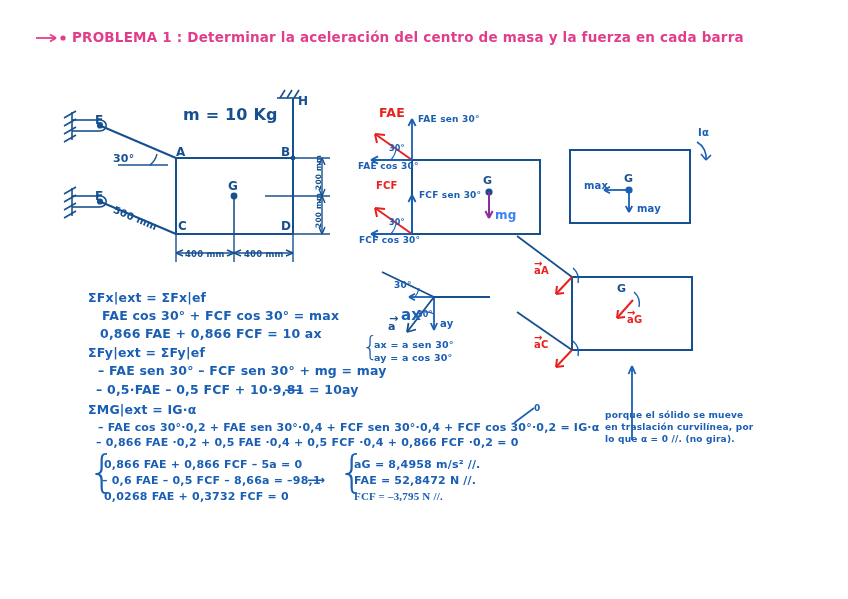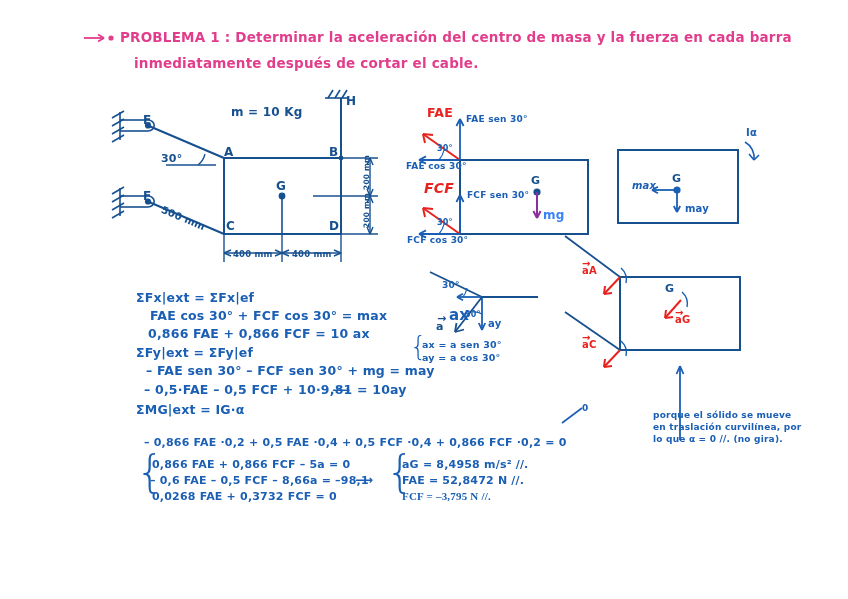--- a/index.html
+++ b/index.html
@@ -1,21 +1,21 @@
 <!DOCTYPE html>
 <html><head>
 <meta charset="utf-8">
 <style>
   html,body{margin:0;padding:0;background:#ffffff;}
   body{
     width:848px;height:599px;position:relative;overflow:hidden;
     font-family:"DejaVu Sans","Liberation Sans",sans-serif;
     color:#1f5fb4;
   }
-  .pg{position:absolute;inset:0;margin-left:48px;}
+  .pg{position:absolute;inset:0;}
   
   .t{position:absolute;white-space:nowrap;font-weight:600;letter-spacing:.2px;}
   .blue{color:#1a5fb4;}
   .darkblue{color:#17508f;}
   .red{color:#e8231f;}
   .pink{color:#e23d8c;}
   .purple{color:#3b82f6;}
   svg{position:absolute;left:0;top:0;overflow:visible;}
   .stroke-b{stroke:#1a5fb4;fill:none;}
   .stroke-db{stroke:#17508f;fill:none;}
@@ -223,50 +223,49 @@
         <path d="M632 366 l-3.5 8 M632 366 l3.5 8"></path>
       </g>
     </g>
 
     <g class="stroke-b" stroke-width="1.6">
       <line x1="514" y1="423" x2="534" y2="408"></line>
     </g>
   </svg>
 
   <div class="t hdr pink" style="left:72px;top:29px;">PROBLEMA 1 : Determinar la aceleración del centro de masa y la fuerza en cada barra</div>
-  <div class="t hdr pink" style="left:86px;top:55px;">inmediatamente después de cortar el cable.</div>
-
-  <div class="t lbl darkblue" style="left:183px;top:105px;font-size:12px;">m = 10 Kg</div>
+
+  <div class="t lbl darkblue" style="left:183px;top:105px;font-size:16px;">m = 10 Kg</div>
   <div class="t lbl darkblue" style="left:95px;top:113px;font-size:12px;">E</div>
   <div class="t lbl darkblue" style="left:95px;top:189px;font-size:12px;">F</div>
   <div class="t lbl darkblue" style="left:176px;top:145px;font-size:12px;">A</div>
   <div class="t lbl darkblue" style="left:281px;top:145px;font-size:12px;">B</div>
   <div class="t lbl darkblue" style="left:178px;top:219px;font-size:12px;">C</div>
   <div class="t lbl darkblue" style="left:281px;top:219px;font-size:12px;">D</div>
   <div class="t lbl darkblue" style="left:228px;top:179px;font-size:12px;">G</div>
   <div class="t lbl darkblue" style="left:298px;top:94px;font-size:12px;">H</div>
   <div class="t lbl darkblue" style="left:113px;top:152px;font-size:11px;">30°</div>
   <div class="t lblS darkblue" style="left:116px;top:204px;font-size:10px;transform:rotate(23deg);transform-origin:0 0;">500 mm</div>
   <div class="t lblS darkblue" style="left:185px;top:249px;">400 mm</div>
   <div class="t lblS darkblue" style="left:244px;top:249px;">400 mm</div>
   <div class="t lblXS darkblue rot90" style="left:314px;top:190px;">200 mm</div>
   <div class="t lblXS darkblue rot90" style="left:314px;top:228px;">200 mm</div>
 
   <div class="t red" style="left:379px;top:105px;font-size:12.5px;font-weight:700;">FAE</div>
   <div class="t blue" style="left:418px;top:114px;font-size:9px;font-weight:700;">FAE sen 30°</div>
   <div class="t blue" style="left:358px;top:161px;font-size:9px;font-weight:700;">FAE cos 30°</div>
   <div class="t blue" style="left:389px;top:144px;font-size:8px;font-weight:700;">30°</div>
-  <div class="t red" style="left:376px;top:180px;font-size:14px;font-weight:700;font-style:italic;">FCF</div>
+  <div class="t red" style="left:376px;top:180px;font-size:10px;font-weight:700;">FCF</div>
   <div class="t blue" style="left:419px;top:190px;font-size:9px;font-weight:700;">FCF sen 30°</div>
   <div class="t blue" style="left:359px;top:235px;font-size:9px;font-weight:700;">FCF cos 30°</div>
   <div class="t blue" style="left:389px;top:218px;font-size:8px;font-weight:700;">30°</div>
   <div class="t darkblue" style="left:483px;top:174px;font-size:11px;font-weight:700;">G</div>
   <div class="t purple" style="left:495px;top:208px;font-size:12px;font-weight:700;">mg</div>
 
-  <div class="t blue" style="left:584px;top:180px;font-size:10px;font-weight:700;font-style:italic;">max</div>
+  <div class="t blue" style="left:584px;top:180px;font-size:10px;font-weight:700;">max</div>
   <div class="t blue" style="left:637px;top:203px;font-size:10px;font-weight:700;">may</div>
   <div class="t darkblue" style="left:624px;top:172px;font-size:11px;font-weight:700;">G</div>
   <div class="t blue" style="left:698px;top:127px;font-size:10px;font-weight:700;">Iα</div>
 
   <div class="t blue" style="left:394px;top:280px;font-size:9px;font-weight:700;">30°</div>
   <div class="t blue" style="left:401px;top:306px;font-size:15px;font-weight:700;">ax</div>
   <div class="t blue" style="left:440px;top:318px;font-size:10px;font-weight:700;">ay</div>
   <div class="t darkblue" style="left:389px;top:312px;font-size:11px;font-weight:700;"><span style="position:relative;">→<span style="position:absolute;left:-1px;top:8px;font-size:11px;">a</span></span></div>
   <div class="t blue" style="left:417px;top:310px;font-size:8px;font-weight:700;">30°</div>
   <div class="t blue brace" style="left:362px;top:333px;font-size:26px;font-weight:300;">{</div>
@@ -281,20 +280,21 @@
   <div class="t eq blue" style="left:88px;top:290px;">ΣFx|ext = ΣFx|ef</div>
   <div class="t eq blue" style="left:102px;top:308px;">FAE cos 30° + FCF cos 30° = max</div>
   <div class="t eq blue" style="left:100px;top:326px;">0,866 FAE + 0,866 FCF = 10 ax</div>
 
   <div class="t eq blue" style="left:88px;top:345px;">ΣFy|ext = ΣFy|ef</div>
   <div class="t eq blue" style="left:98px;top:363px;">– FAE sen 30° – FCF sen 30° + mg = may</div>
   <div class="t eq blue" style="left:96px;top:382px;">– 0,5·FAE – 0,5 FCF + 10·9,81 = 10ay</div>
   <div class="t eq blue" style="left:284px;top:382px;">⟶</div>
 
   <div class="t eq blue" style="left:88px;top:402px;">ΣMG|ext = IG·α</div>
+  <div class="t eqs blue" style="left:98px;top:421px;">– FAE cos 30°·0,2 + FAE sen 30°·0,4 + FCF sen 30°·0,4 + FCF cos 30°·0,2 = IG·α</div>
   <div class="t blue" style="left:534px;top:403px;font-size:9px;font-weight:700;">0</div>
   <div class="t eqs blue" style="left:96px;top:436px;">– 0,866 FAE ·0,2 + 0,5 FAE ·0,4 + 0,5 FCF ·0,4 + 0,866 FCF ·0,2 = 0</div>
 
   <div class="t note blue" style="left:605px;top:409px;">porque el sólido se mueve</div>
   <div class="t note blue" style="left:605px;top:421px;">en traslación curvilínea, por</div>
   <div class="t note blue" style="left:605px;top:433px;">lo que  α = 0 //. (no gira).</div>
 
   <div class="t blue" style="left:88px;top:450px;font-size:44px;font-weight:200;line-height:1;">{</div>
   <div class="t eqs blue" style="left:104px;top:458px;">0,866 FAE + 0,866 FCF – 5a  = 0</div>
   <div class="t eqs blue" style="left:102px;top:474px;">– 0,6 FAE – 0,5 FCF – 8,66a = –98,1</div>

